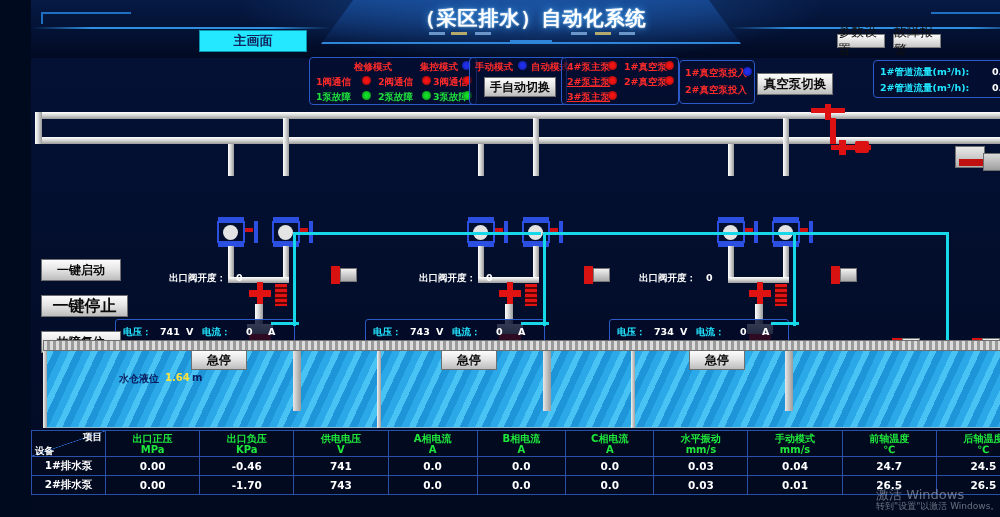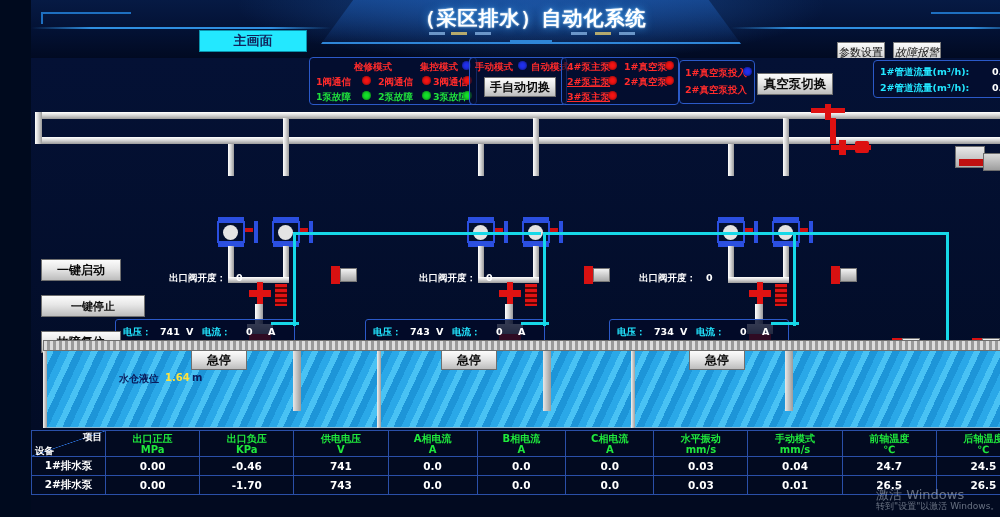--- a/index.html
+++ b/index.html
@@ -72,27 +72,27 @@
     line-height: 19px;
   }
   .tab-main {
     position: absolute; left: 168px; top: 30px; width: 108px; height: 22px;
     background: #23e8ff; border: 1px solid #0b93ad;
     color: #10235c; font-size: 13px; font-weight: bold;
     display: flex; align-items: center; justify-content: center;
     font-family: "DejaVu Serif", "Liberation Serif", serif;
   }
   .hdr-btn {
-    position: absolute; top: 42px; height: 20px; width: 48px;
+    position: absolute; top: 34px; height: 14px; width: 48px;
     background: linear-gradient(180deg,#fdfdfd,#c8c8c8);
     border: 1px solid #7d7d7d; color: #111;
-    font-size: 11px; display: flex; align-items: center; justify-content: center;
+    font-size: 13px; display: flex; align-items: center; justify-content: center;
   }
   .hdr-btn.b1 { left: 806px; }
-  .hdr-btn.b2 { left: 862px; font-style: italic; }
+  .hdr-btn.b2 { left: 862px; }
 
   
   .body-area {
     position: absolute; left: 0; top: 58px; width: 1000px; height: 372px;
     background: linear-gradient(180deg, #041135 0%, #020c26 100%);
   }
 
   
   .panel {
     position: absolute; border: 1px solid #2b59c8; border-radius: 4px;
@@ -501,21 +501,21 @@
     <div style="position:absolute;left:553px;top:208px;width:26px;height:18px;">
       <div style="position:absolute;left:0;top:0;width:9px;height:18px;background:#d81111;"></div>
       <div style="position:absolute;left:9px;top:2px;width:17px;height:14px;background:linear-gradient(180deg,#f2f2f2,#a9a9a9);border:1px solid #777;"></div>
     </div>
     <div style="position:absolute;left:800px;top:208px;width:26px;height:18px;">
       <div style="position:absolute;left:0;top:0;width:9px;height:18px;background:#d81111;"></div>
       <div style="position:absolute;left:9px;top:2px;width:17px;height:14px;background:linear-gradient(180deg,#f2f2f2,#a9a9a9);border:1px solid #777;"></div>
     </div>
 
     <div class="push-btn" style="left:10px; top:201px; width:80px; height:22px; font-size:12px;">一键启动</div>
-    <div class="push-btn" style="left:10px; top:237px; width:104px; height:22px; font-size:11px;">一键停止</div>
+    <div class="push-btn" style="left:10px; top:237px; width:87px; height:22px; font-size:16px;">一键停止</div>
     <div class="push-btn" style="left:10px; top:273px; width:80px; height:22px; font-size:12px;">故障复位</div>
 
     <div style="position:absolute;left:845px;top:280px;width:60px;height:60px;">
       <div style="position:absolute;left:16px;top:0;width:20px;height:14px;background:#d81111;"></div>
       <div style="position:absolute;left:26px;top:0;width:18px;height:16px;background:linear-gradient(180deg,#f2f2f2,#a9a9a9);border:1px solid #777;"></div>
       <div style="position:absolute;left:32px;top:16px;width:4px;height:12px;background:#16d8e8;"></div>
       <div style="position:absolute;left:24px;top:22px;width:20px;height:28px;background:#e01515;"></div>
       <div style="position:absolute;left:18px;top:36px;width:32px;height:20px;background:#e01515;border-radius:3px;"></div>
       <div style="position:absolute;left:28px;top:40px;width:14px;height:14px;border-radius:50%;background:#d81111;border:2px solid #fff;"></div>
       <div style="position:absolute;left:-1px;top:36px;width:24px;height:16px;background:linear-gradient(180deg,#2d8f92,#0d3c45);border:1px solid #0a2a30;"></div>

